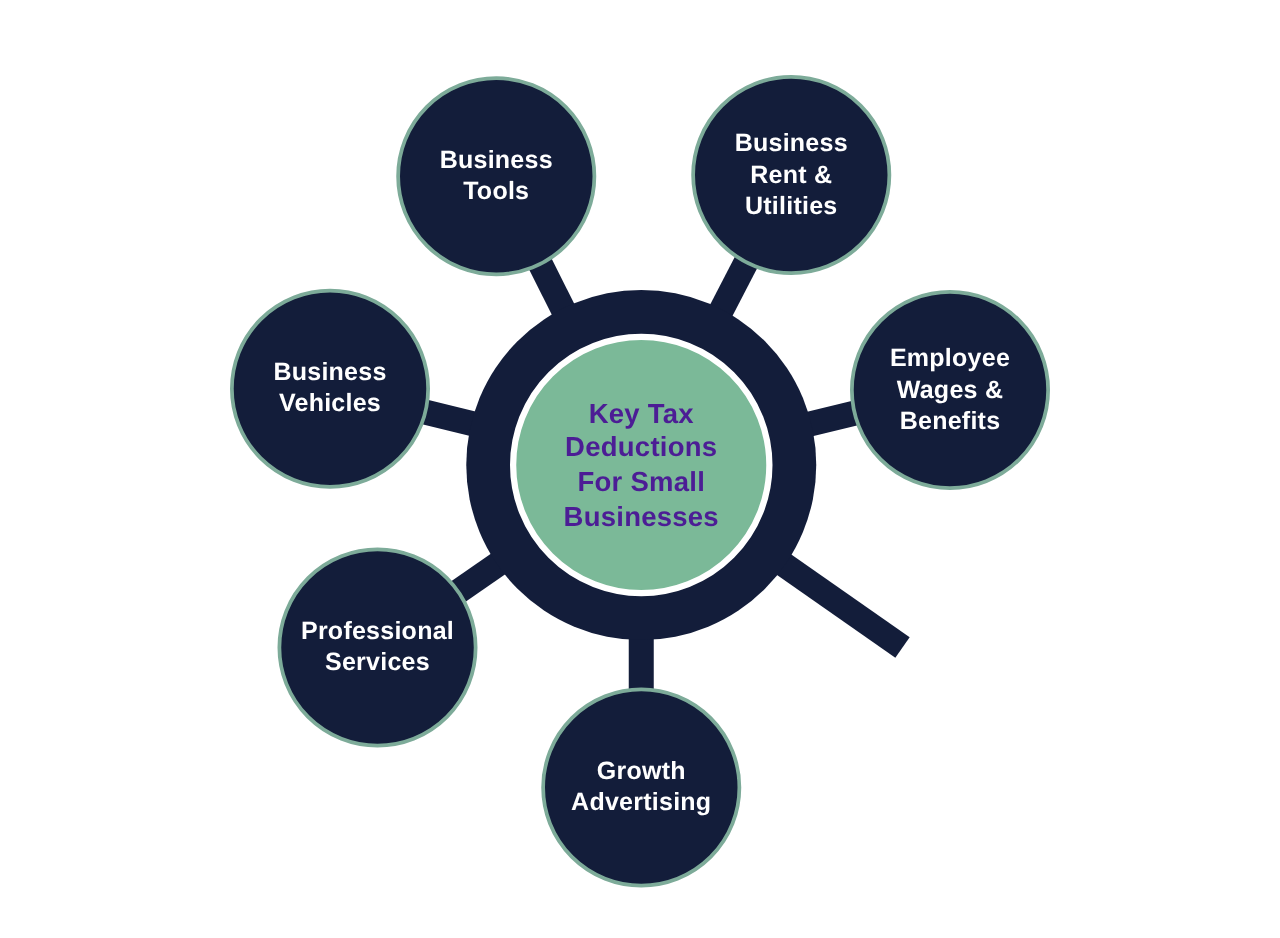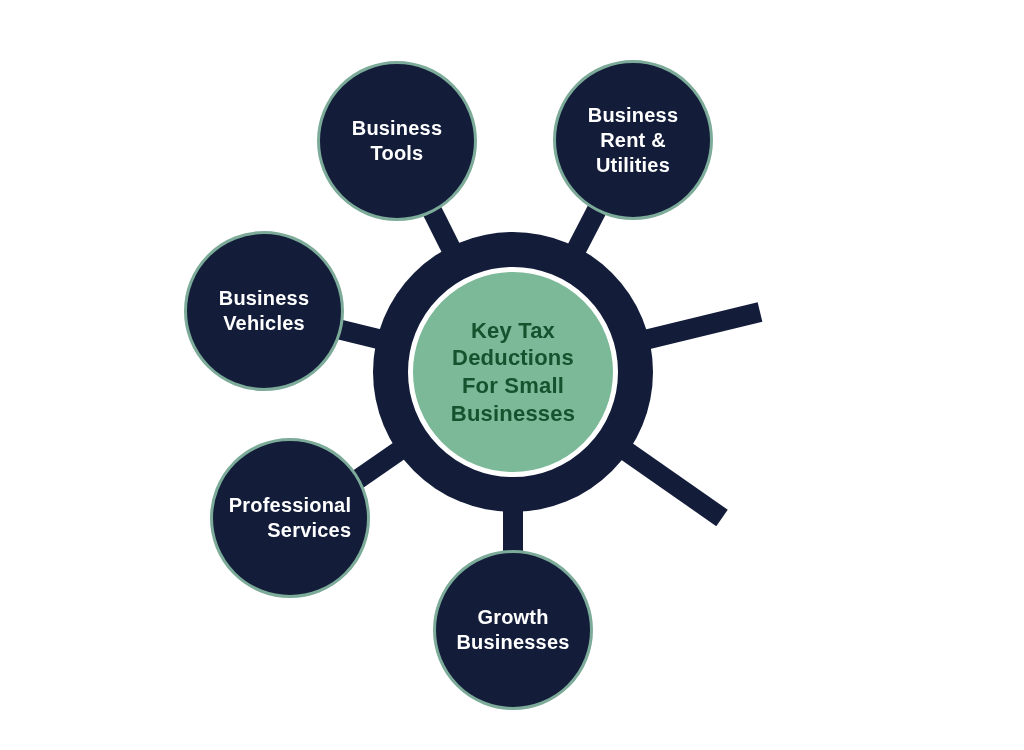--- a/index.html
+++ b/index.html
@@ -44,21 +44,21 @@
     height: 210px;
     border-radius: 50%;
     background: #7bb998;
     border: 5px solid #ffffff;
     display: flex;
     align-items: center;
     justify-content: center;
     text-align: center;
   }
   .hub-title {
-    color: #14532d;
+    color: #4c1d95;
     font-size: 22px;
     font-weight: 700;
     line-height: 1.26;
     white-space: pre-line;
     letter-spacing: 0.2px;
   }
   .node {
     position: absolute;
     box-sizing: border-box;
     width: 160px;
@@ -77,21 +77,21 @@
     font-weight: 700;
     line-height: 1.25;
     white-space: pre-line;
     letter-spacing: 0.2px;
   }
   .pos-business-tools        { left: 317px; top: 61px;  }
   .pos-business-rent         { left: 553px; top: 60px;  }
   .pos-employee-wages        { left: 680px; top: 232px; }
   .pos-travel-food           { left: 642px; top: 438px; }
   .pos-growth-advertising    { left: 433px; top: 550px; }
-  .pos-professional-services { left: 210px; top: 438px; text-align: right; }
+  .pos-professional-services { left: 222px; top: 438px; }
   .pos-business-vehicles     { left: 184px; top: 231px; }
 </style>
 </head>
 <body>
 
 <div class="canvas">
 
   <svg class="spokes" viewBox="0 0 1024 750" aria-hidden="true">
     <line class="spoke" x1="513" y1="372" x2="397" y2="141"></line>
     <line class="spoke" x1="513" y1="372" x2="633" y2="140"></line>
@@ -115,25 +115,30 @@
     <span class="node-label">Business
 Tools</span>
   </div>
 
   <div class="node pos-business-rent">
     <span class="node-label">Business
 Rent &amp;
 Utilities</span>
   </div>
 
+  <div class="node pos-employee-wages">
+    <span class="node-label">Employee
+Wages &amp;
+Benefits</span>
+  </div>
 
 
   <div class="node pos-growth-advertising">
     <span class="node-label">Growth
-Businesses</span>
+Advertising</span>
   </div>
 
   <div class="node pos-professional-services">
     <span class="node-label">Professional
 Services</span>
   </div>
 
   <div class="node pos-business-vehicles">
     <span class="node-label">Business
 Vehicles</span>

